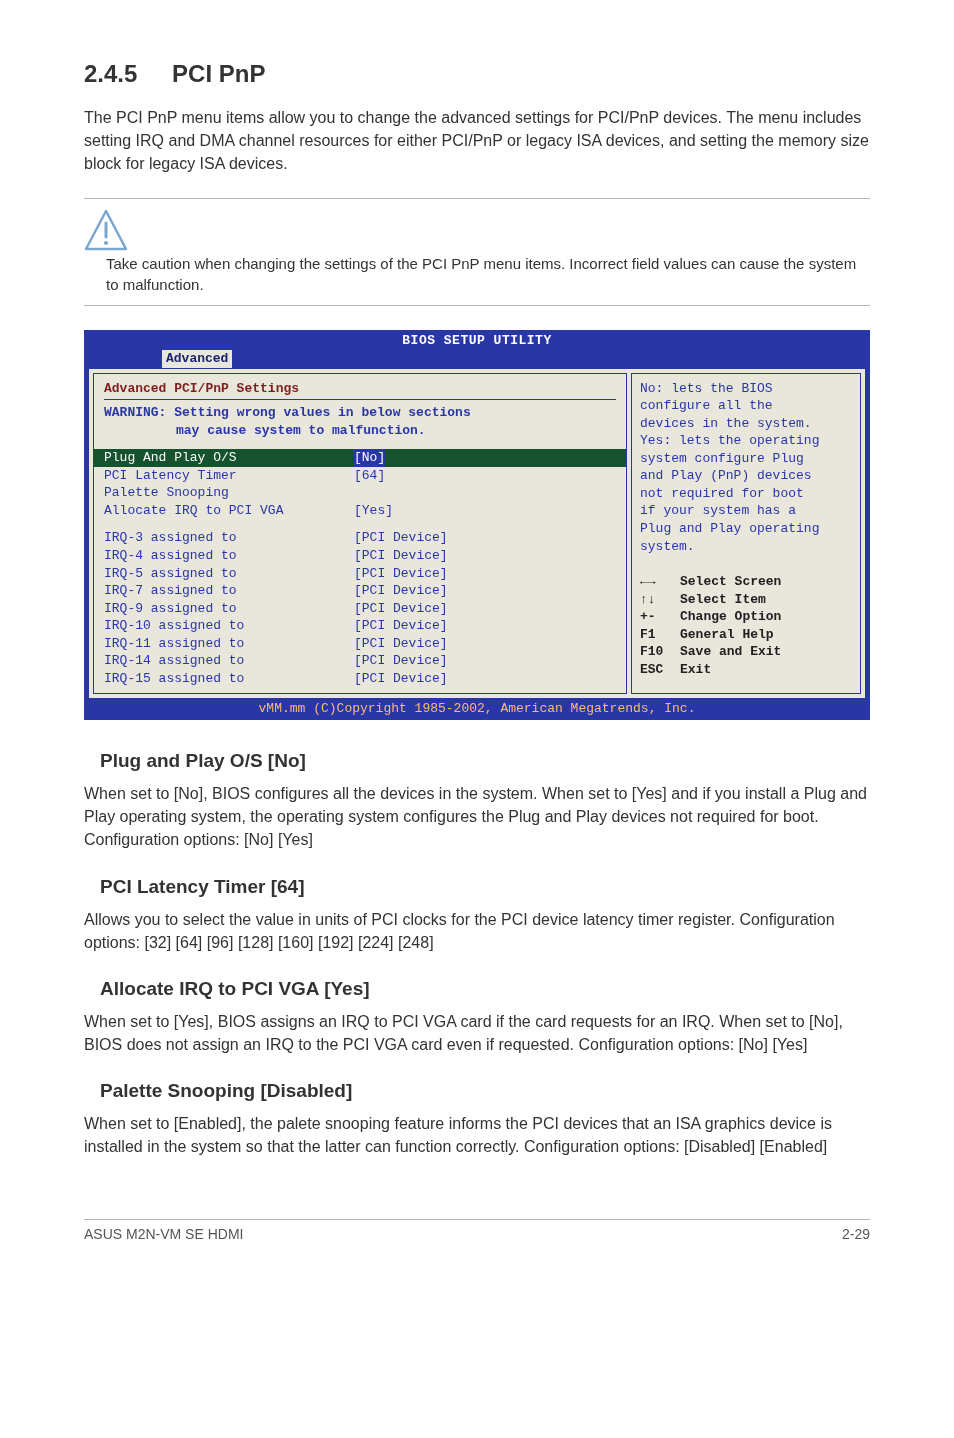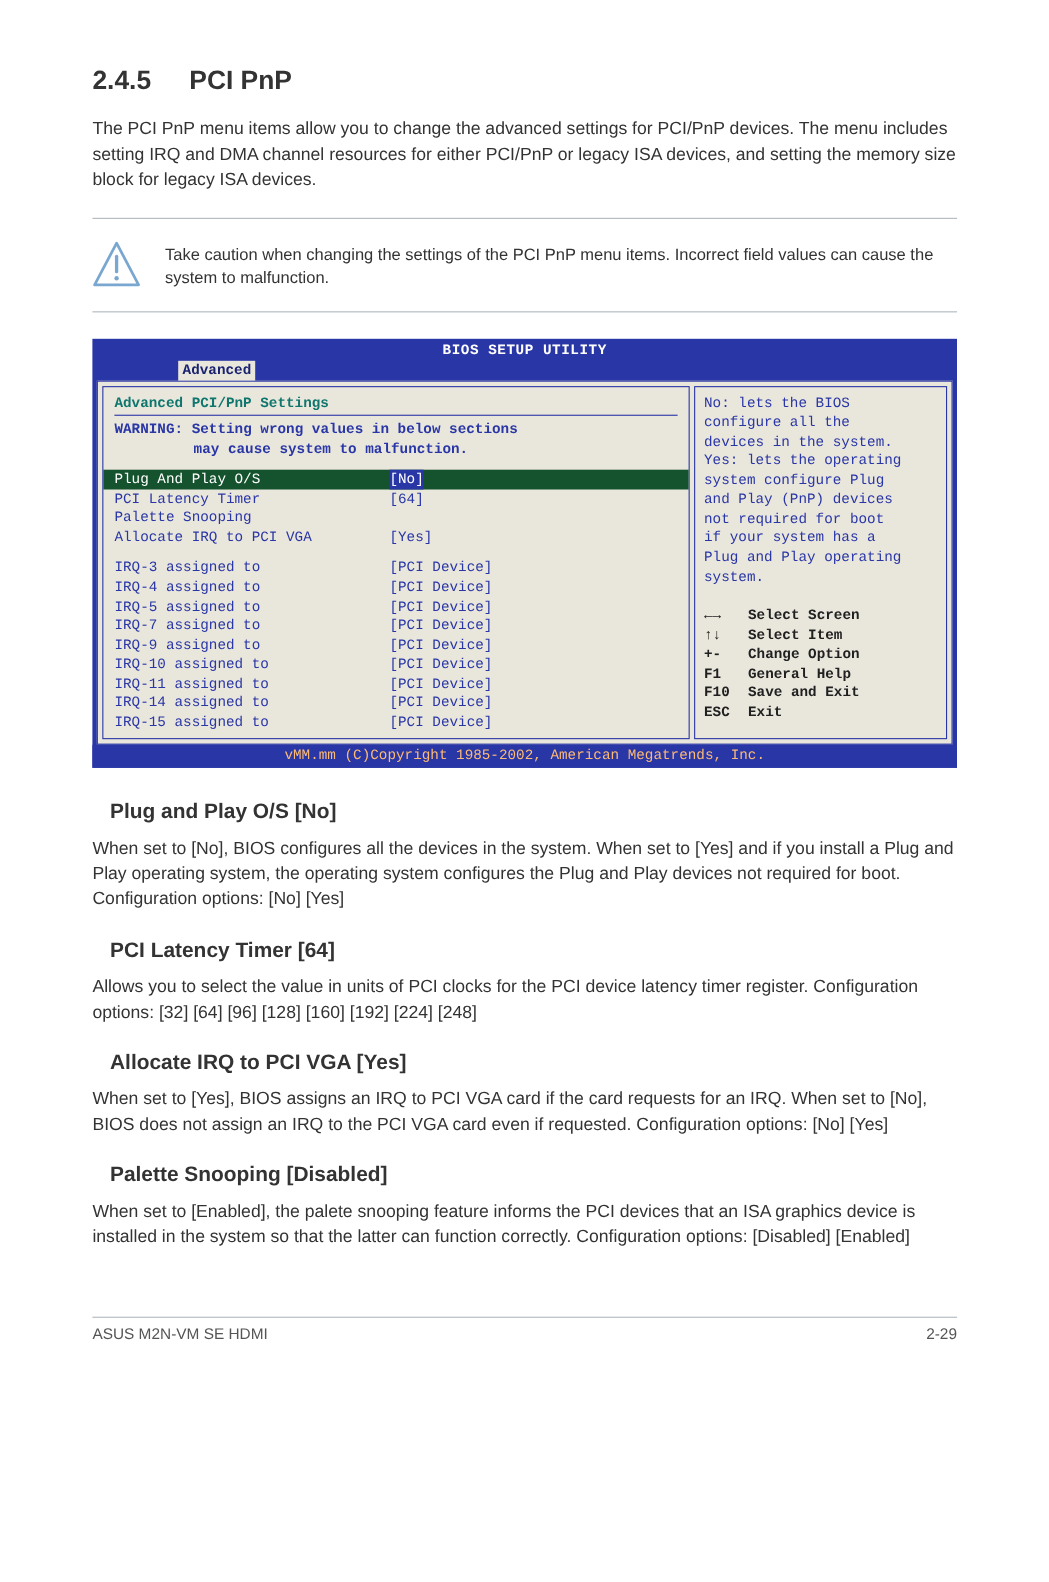--- a/index.html
+++ b/index.html
@@ -12,24 +12,25 @@
     padding: 60px 84px 40px 84px;
     font-size: 16px;
   }
   .sec-number { font-size: 24px; font-weight: bold; margin-right: 28px; }
   .sec-title { font-size: 24px; font-weight: bold; }
   h2.section-head { margin: 0 0 18px 0; }
   p.intro { margin: 0 0 22px 0; line-height: 1.45; }
   .caution-box {
     border-top: 1px solid #b0b7bd;
     border-bottom: 1px solid #b0b7bd;
-    padding: 20px 0;
+    padding: 10px 0;
     display: flex;
-    align-items: flex-end;
+    align-items: flex-start;
     margin-bottom: 24px;
+    flex-direction: column;
   }
   .caution-icon svg { display: block; }
   .caution-text { font-size: 15px; line-height: 1.4; margin-left: 22px; }
   
   .bios {
     font-family: "Courier New", monospace;
     font-size: 13px;
     background: #2936a6;
     color: #ffffff;
     padding: 0;
@@ -60,21 +61,21 @@
     padding: 4px;
   }
   .bios-left {
     flex: 1 1 auto;
     border: 1px solid #2936a6;
     padding: 6px 10px 6px 10px;
     color: #2936a6;
     white-space: nowrap;
   }
   .bios-left .hdr {
-    color: #0f766e;
+    color: #7f1d1d;
     font-weight: bold;
     border-bottom: 1px solid #2936a6;
     padding-bottom: 2px;
     margin-bottom: 4px;
   }
   .bios-left .warn { font-weight: bold; color: #2936a6; }
   .bios-row { display: flex; }
   .bios-row .k { flex: 0 0 250px; }
   .bios-row.sel .k, .bios-row.sel .v { color: #ffffff; background: #2936a6; }
   .bios-row.sel .k { background: transparent; color: #ffffff; }

